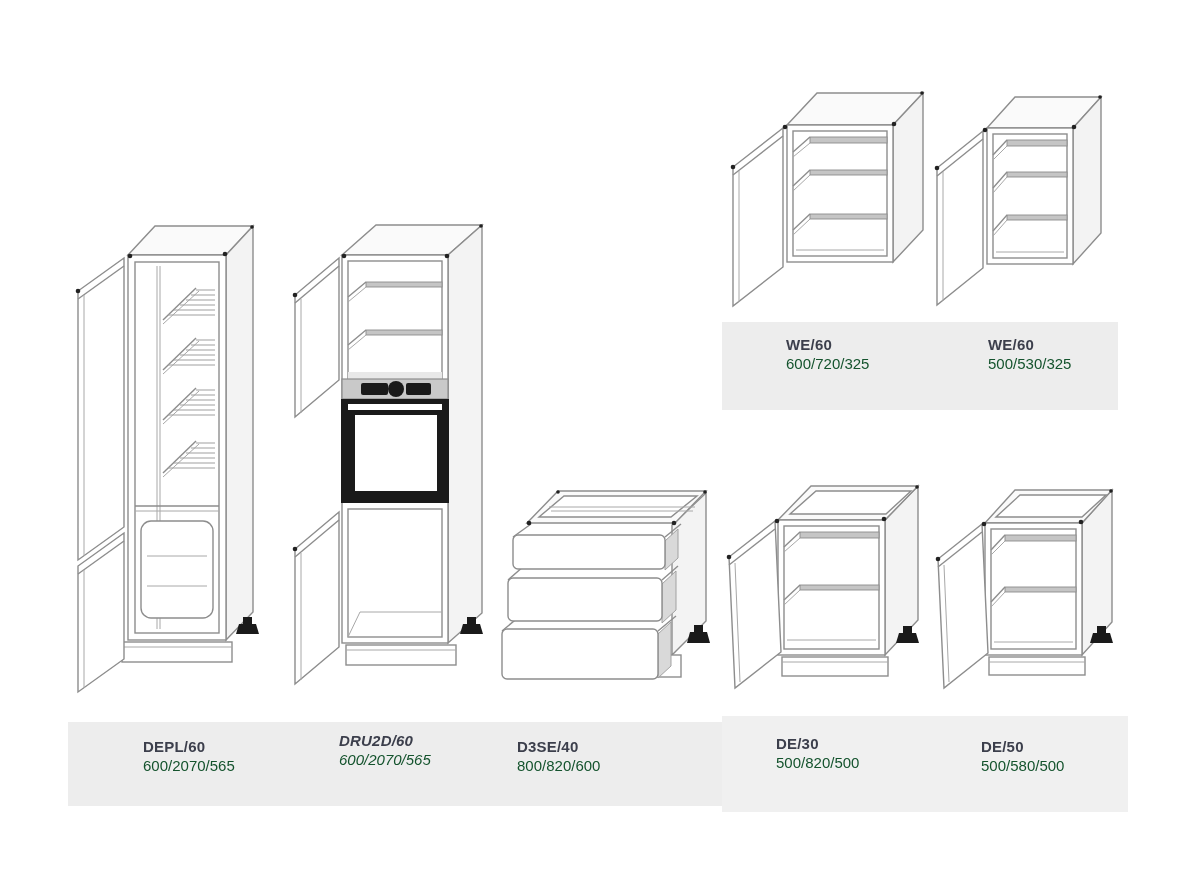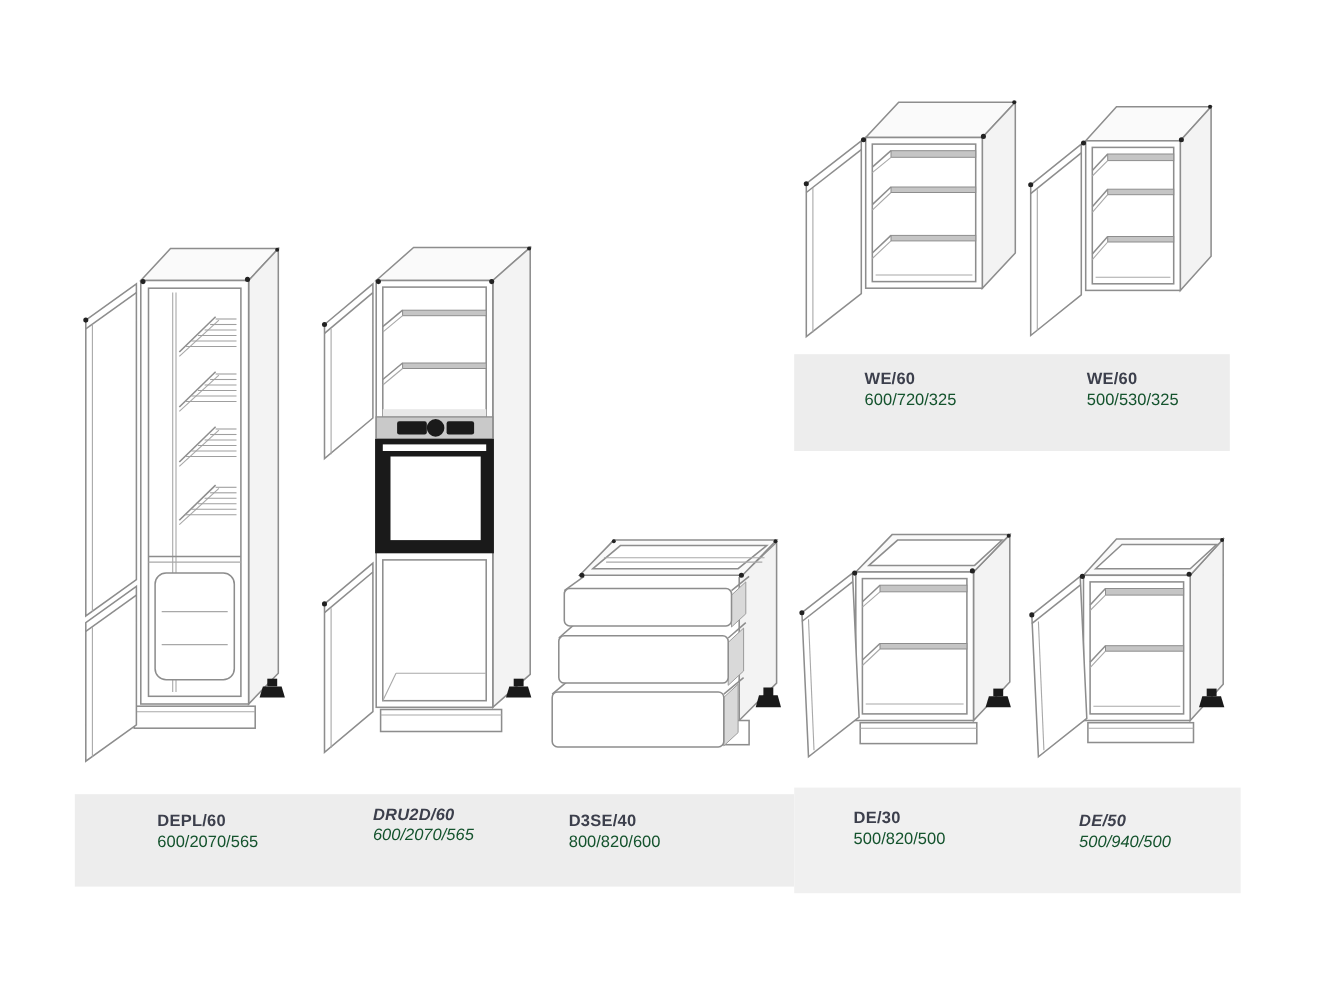--- a/index.html
+++ b/index.html
@@ -341,18 +341,18 @@
     <div class="dims">600/2070/565</div>
   </div>
   <div class="label-block" style="left:517px;top:737px;">
     <div class="code">D3SE/40</div>
     <div class="dims">800/820/600</div>
   </div>
   <div class="label-block" style="left:776px;top:734px;">
     <div class="code">DE/30</div>
     <div class="dims">500/820/500</div>
   </div>
-  <div class="label-block" style="left:981px;top:737px;font-style:italic;">
+  <div class="label-block" style="left:981px;top:737px;">
     <div class="code">DE/50</div>
-    <div class="dims">500/940/500</div>
+    <div class="dims">500/580/500</div>
   </div>
 
 </div>
 
 </body></html>

